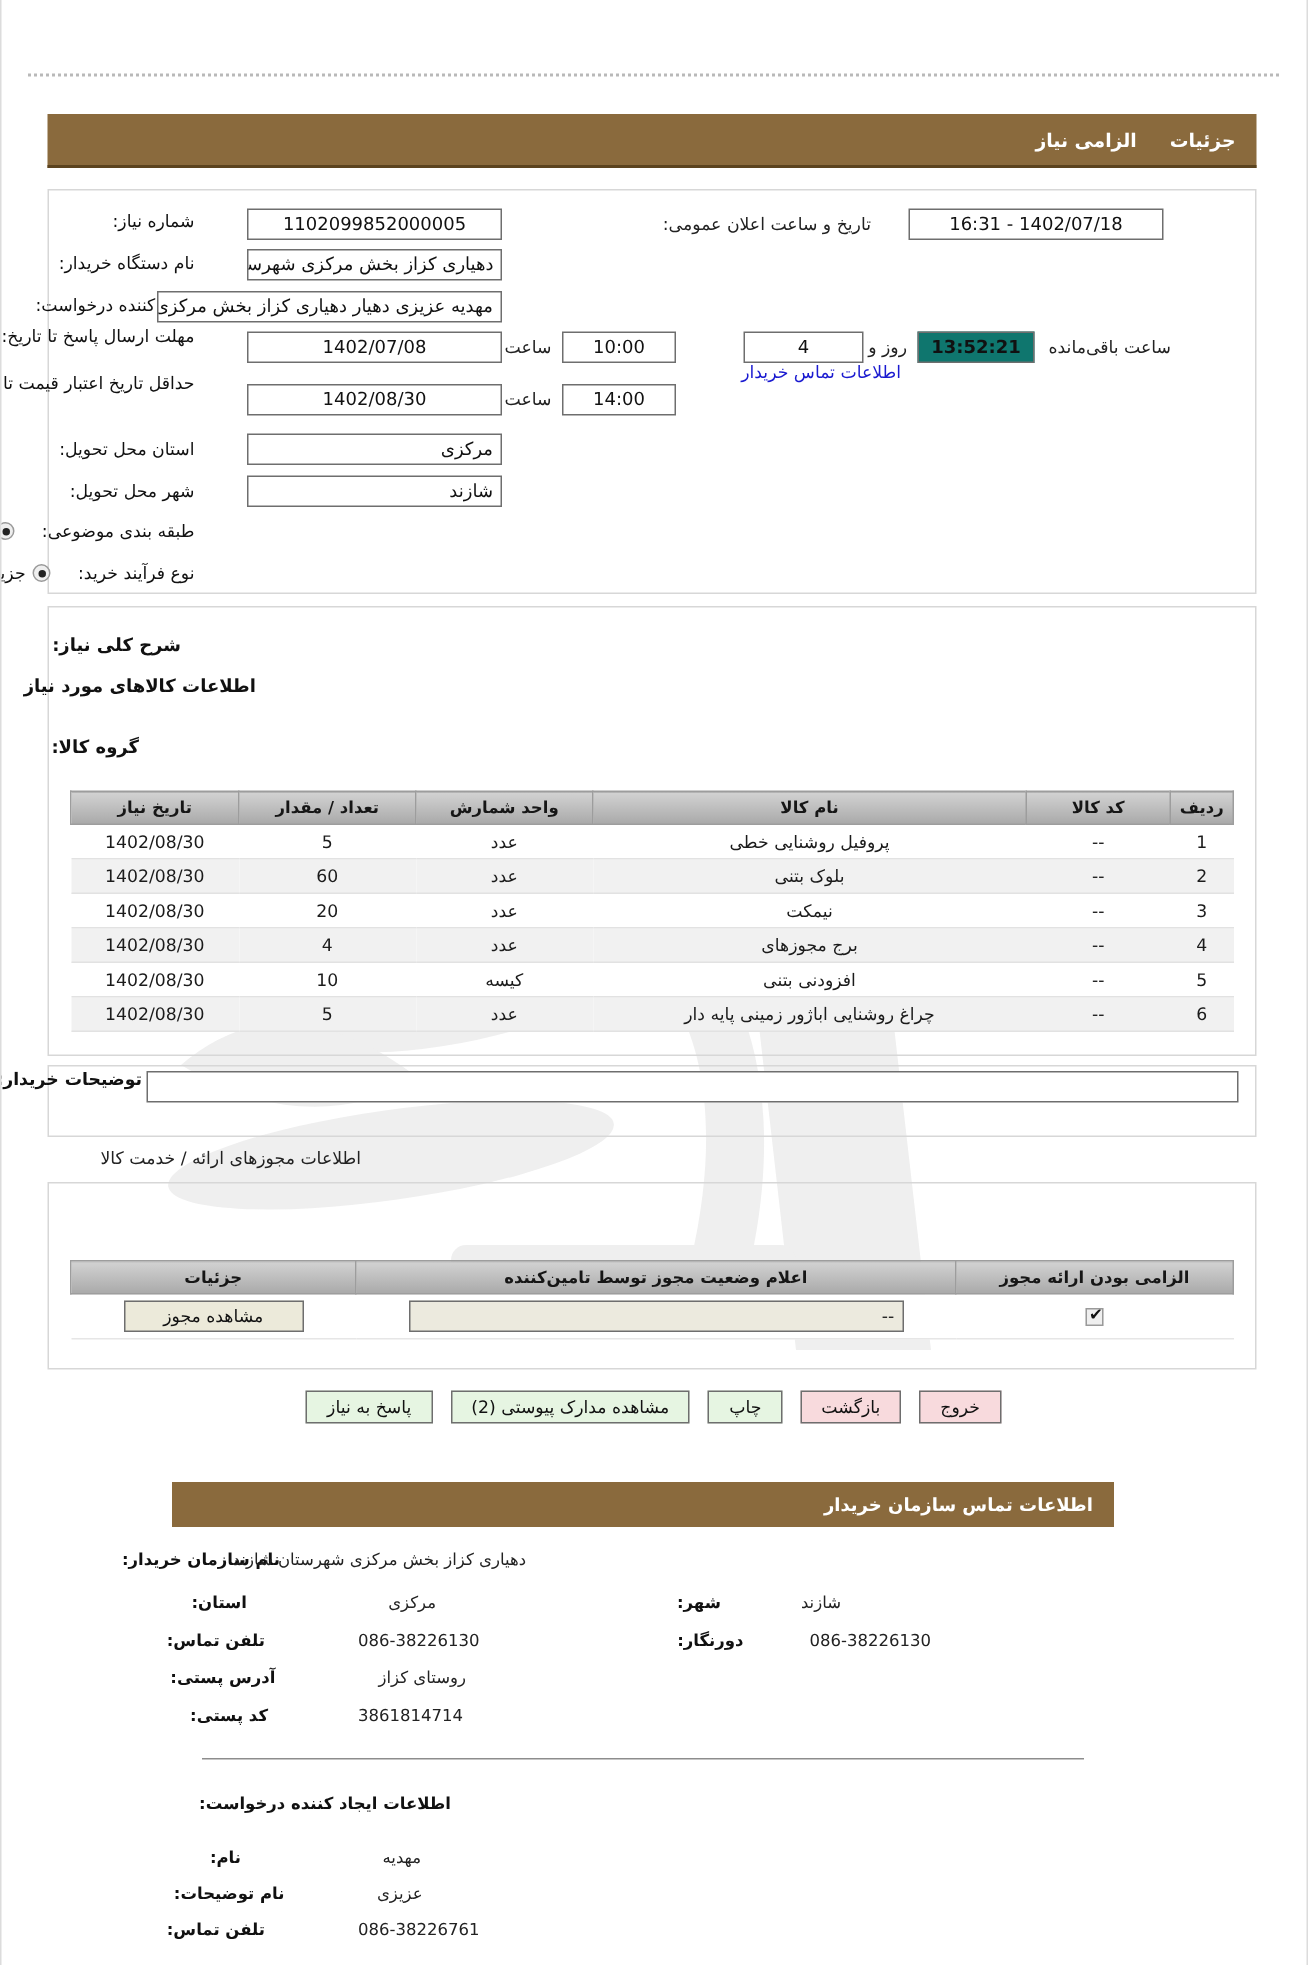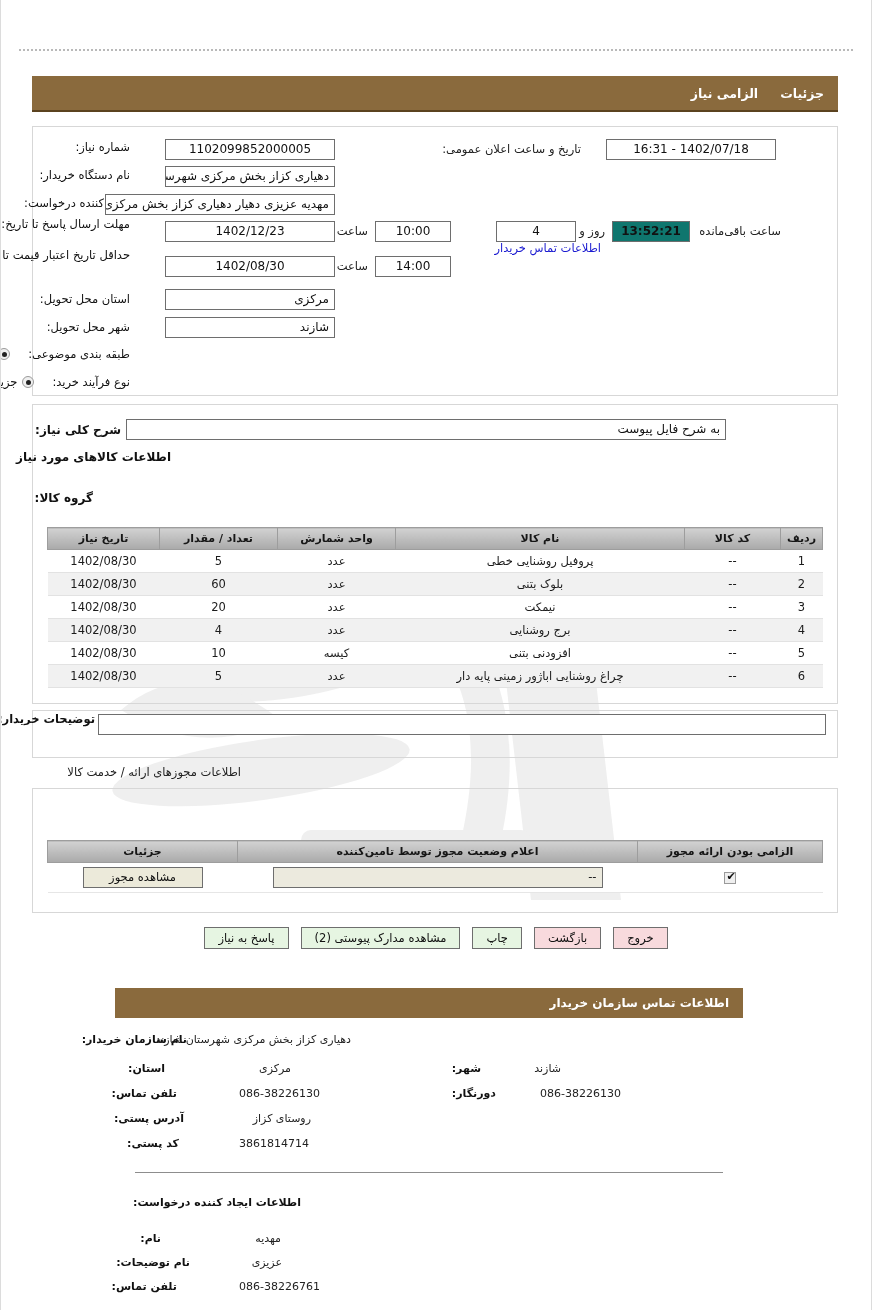--- a/index.html
+++ b/index.html
@@ -365,21 +365,21 @@
   </div>
   <div class="inp right" style="position:absolute; top:166px; right:536px; width:170px; z-index:3;">دهیاری کزاز بخش مرکزی شهرستان شازند</div>
 
   <div class="frow" style="top:196px; right:741px;">
     <span class="lbl">ایجاد کننده درخواست:</span>
   </div>
   <div class="inp right" style="position:absolute; top:194px; right:536px; width:230px; z-index:3;">مهدیه عزیزی دهیار دهیاری کزاز بخش مرکزی شهرستان شازند</div>
   <a class="lnk" style="position:absolute; top:197px; right:270px; z-index:3;">اطلاعات تماس خریدار</a>
 
   <div class="lbl2" style="position:absolute; top:218px; right:741px; z-index:3;">مهلت ارسال پاسخ تا تاریخ:</div>
-  <div class="inp num" style="position:absolute; top:221px; right:536px; width:170px; z-index:3;">1402/12/23</div>
+  <div class="inp num" style="position:absolute; top:221px; right:536px; width:170px; z-index:3;">1402/07/08</div>
   <span class="plain" style="top:224px; right:503px;">ساعت</span>
   <div class="inp num" style="position:absolute; top:221px; right:420px; width:76px; z-index:3;">10:00</div>
   <div class="inp num" style="position:absolute; top:221px; right:295px; width:80px; z-index:3;">4</div>
   <span class="plain" style="top:224px; right:266px;">روز و</span>
   <div class="inp khaki" style="position:absolute; top:221px; right:181px; width:78px; z-index:3;">13:52:21</div>
   <span class="plain" style="top:224px; right:90px;">ساعت باقی‌مانده</span>
 
   <div class="lbl2" style="position:absolute; top:249px; right:741px; z-index:3;">حداقل تاریخ اعتبار قیمت تا تاریخ:</div>
   <div class="inp num" style="position:absolute; top:256px; right:536px; width:170px; z-index:3;">1402/08/30</div>
   <span class="plain" style="top:259px; right:503px;">ساعت</span>
@@ -409,21 +409,20 @@
     <span class="opt">
       <span class="radio on"></span>
       <span class="lbl">جزیي</span>
     </span>
 
   </div>
 
   <div class="panel" id="panel-desc"></div>
 
   <div class="sect" style="top:423px; right:750px;">شرح کلی نیاز:</div>
-  <div class="inp right" style="position:absolute; top:419px; right:145px; width:600px; z-index:3;">به شرح فایل پیوست</div>
 
   <div class="sect" style="top:450px; right:700px;">اطلاعات کالاهای مورد نیاز</div>
 
   <div class="sect" style="top:491px; right:778px;">گروه کالا:</div>
 
   <div class="tbl-wrap">
     <table class="grid">
       <thead>
         <tr>
           <th class="col-row">ردیف</th>
@@ -455,21 +454,21 @@
           <td>3</td>
           <td>--</td>
           <td>نیمکت</td>
           <td>عدد</td>
           <td>20</td>
           <td>1402/08/30</td>
         </tr>
         <tr class="alt">
           <td>4</td>
           <td>--</td>
-          <td>برج روشنایی</td>
+          <td>برج مجوزهای</td>
           <td>عدد</td>
           <td>4</td>
           <td>1402/08/30</td>
         </tr>
         <tr class="norm">
           <td>5</td>
           <td>--</td>
           <td>افزودنی بتنی</td>
           <td>کیسه</td>
           <td>10</td>

